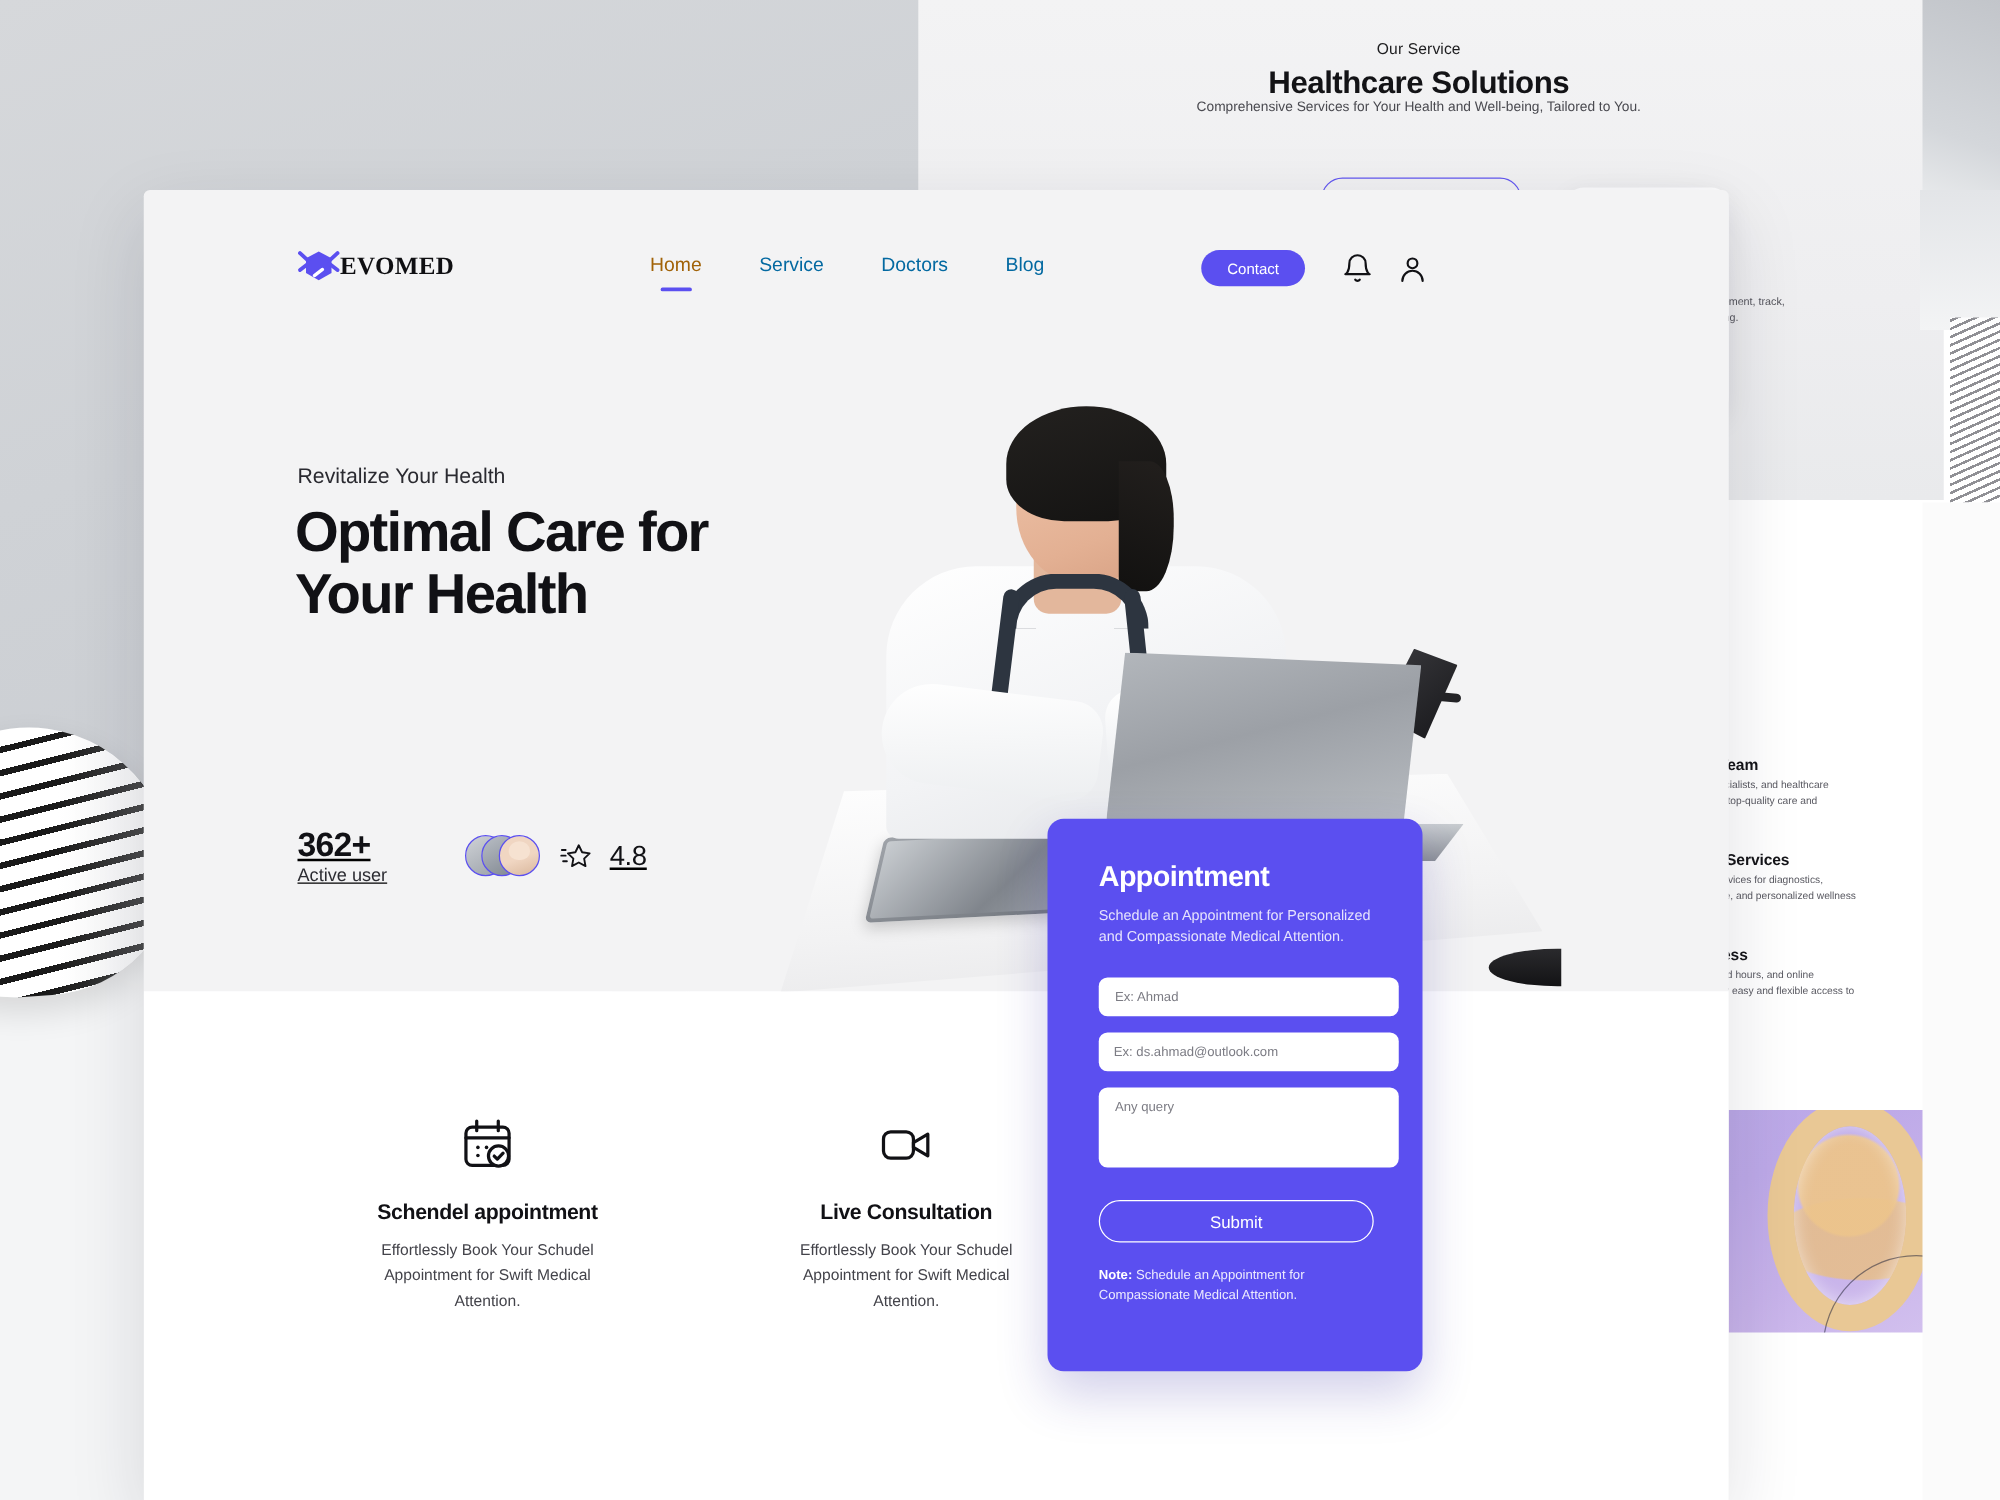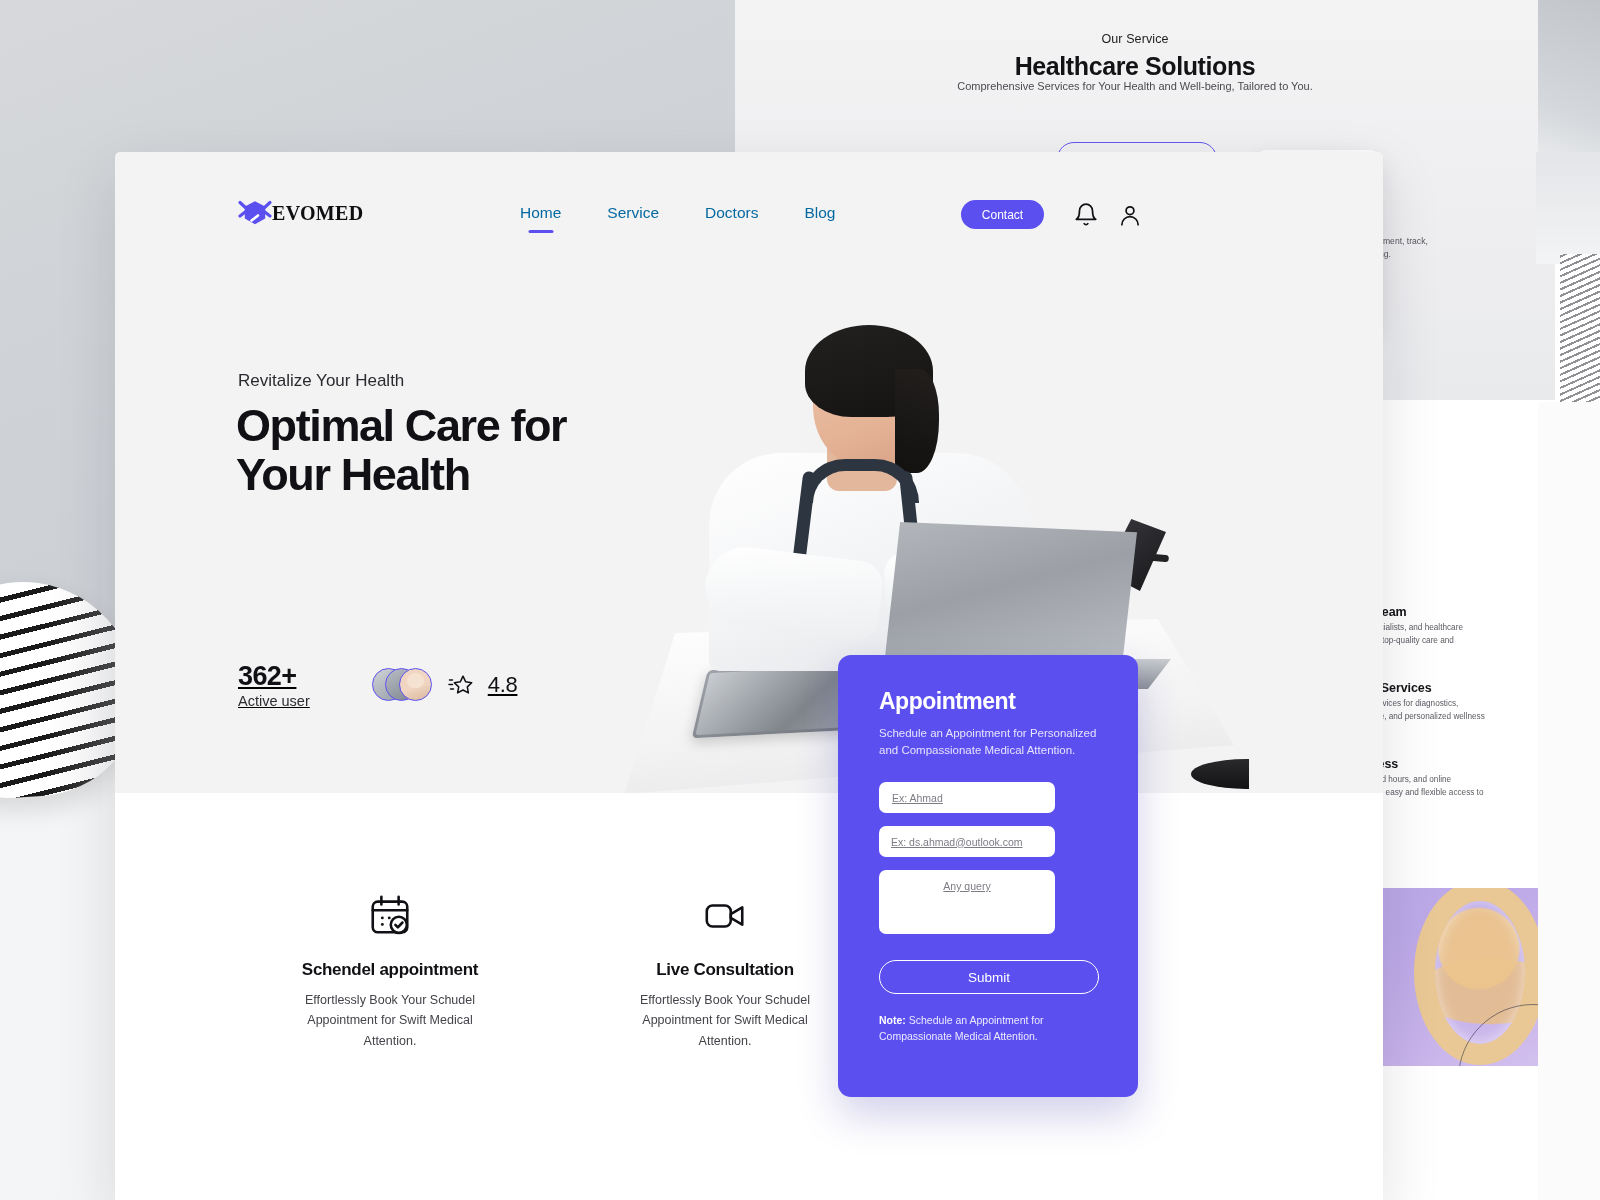--- a/index.html
+++ b/index.html
@@ -147,21 +147,21 @@
     overflow:hidden;
   }
   .panel-lower { position:absolute; left:0; top:641px; width:1268px; height:407px; background:#ffffff; }
 
   
   .nav { position:absolute; left:0; top:0; width:1268px; height:122px; }
   .brand { position:absolute; left:123px; top:46px; display:flex; align-items:center; }
   .brand-name { font-family:"Liberation Serif", serif; font-size:20px; font-weight:700; letter-spacing:.3px; color:#0f0f12; }
   .nav-links { position:absolute; left:405px; top:52px; display:flex; gap:46px; align-items:flex-start; }
   .nav-link { position:relative; font-size:15.5px; color:#0369a1; cursor:pointer; padding-bottom:11px; }
-  .nav-link.active { color:#0369a1; }
+  .nav-link.active { color:#a16207; }
   .nav-link.active::after{
     content:""; position:absolute; left:50%; transform:translateX(-50%); bottom:0;
     width:25px; height:3.2px; border-radius:2px; background:#5b4ff0;
   }
   .contact-btn {
     position:absolute; left:846px; top:48px; width:83px; height:29px;
     background:#5b4ff0; border-radius:15px; border:none; color:#fff;
     font-size:12px; font-family:inherit; cursor:pointer;
     display:flex; align-items:center; justify-content:center;
   }
@@ -303,28 +303,28 @@
 
   
   .appt {
     position:absolute; left:723px; top:503px; width:300px; height:442px;
     background:#5b4ff0; border-radius:13px; color:#fff;
     box-shadow:0 18px 40px rgba(50,40,160,.22);
   }
   .appt-title { position:absolute; left:41px; top:33px; font-size:23px; font-weight:700; letter-spacing:-.5px; }
   .appt-sub { position:absolute; left:41px; top:70px; width:226px; font-size:11.5px; line-height:1.45; color:#e6e3fd; }
   .appt-field {
-    position:absolute; left:41px; width:176px; background:#ffffff; border:none;
+    position:absolute; left:41px; width:240px; background:#ffffff; border:none;
     border-radius:7px; font-family:inherit; font-size:10.5px; color:#7c7c84;
-    padding:0 13px; outline:none;text-decoration:underline;
+    padding:0 13px; outline:none;
   }
   .appt-field::placeholder { color:#7c7c84; }
   .f-name { top:127px; height:31px; }
   .f-mail { top:171px; height:31px;padding-left:12px; }
-  .f-query { top:215px; height:64px; padding:10px 13px; resize:none; line-height:1.3;text-align:center; }
+  .f-query { top:215px; height:64px; padding:10px 13px; resize:none; line-height:1.3; }
   .appt-submit {
     position:absolute; left:41px; top:305px; width:220px; height:34px;
     border:1.4px solid #ffffff; border-radius:17px; background:transparent;
     color:#fff; font-size:13.5px; font-family:inherit; cursor:pointer;
   }
   .appt-note { position:absolute; left:41px; top:358px; width:230px; font-size:10.5px; line-height:1.5; color:#eceafe; }
   .appt-note b { color:#ffffff; }
 
   
   .features { position:absolute; left:0; top:740px; width:1356px; display:flex; }

